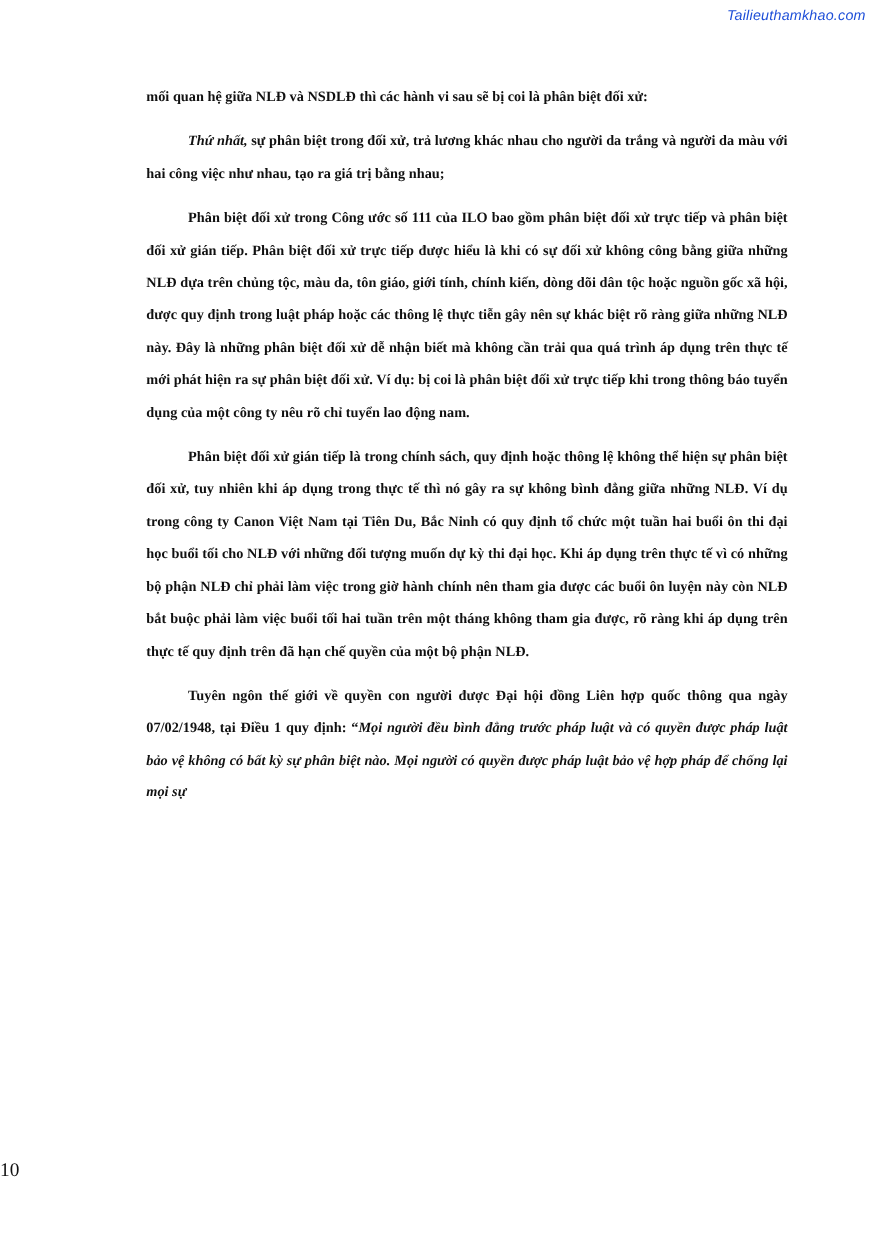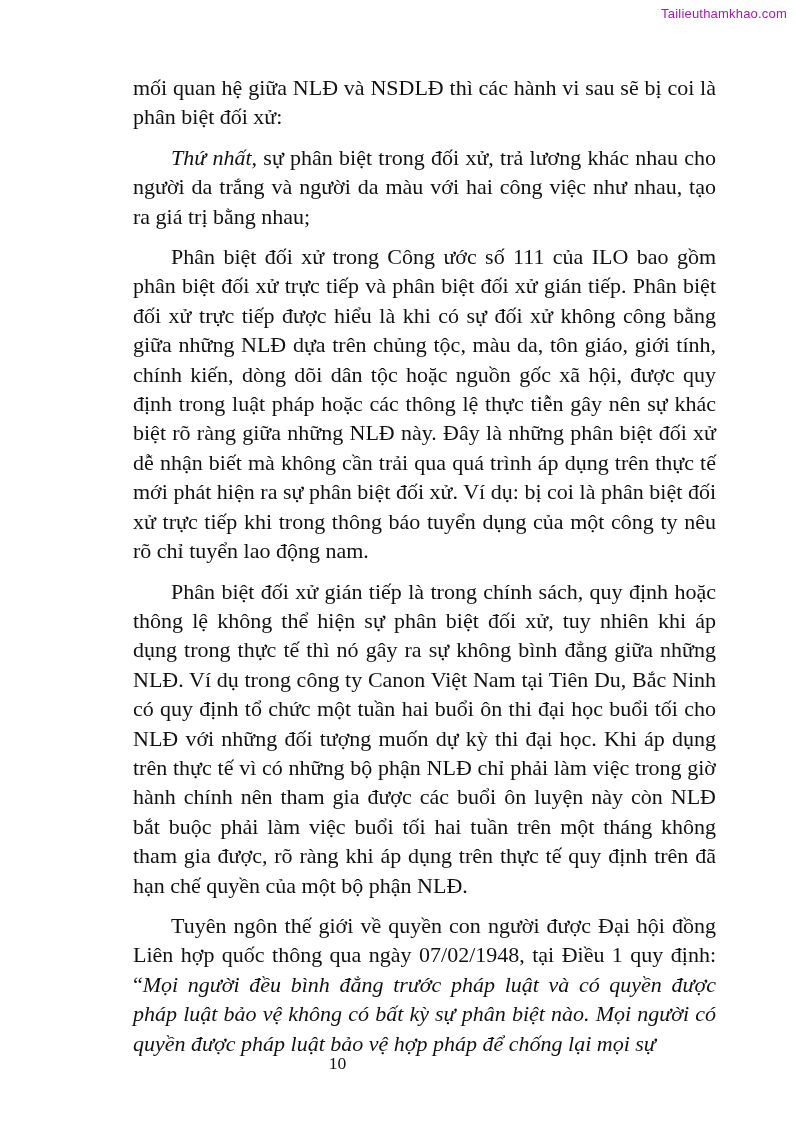--- a/index.html
+++ b/index.html
@@ -14,48 +14,50 @@
       overflow: hidden;
       font-family: "Liberation Serif", "DejaVu Serif", serif;
       color: #111111;
     }
     .watermark {
       position: absolute;
       top: 6px;
       right: 8px;
       font-family: "Liberation Sans", "DejaVu Sans", sans-serif;
       font-size: 13px;
-      color: #a21caf;
+      color: #1d4ed8;
       letter-spacing: 0.2px;
+      font-style: italic;
     }
     .page {
       position: absolute;
       left: 133px;
       top: 73px;
       width: 583px;
     }
     .para {
       margin: 0 0 11px 0;
-      font-size: 22px;
+      font-size: 13px;
       line-height: 29.4px;
       text-align: justify;
       text-indent: 0;
+      font-weight: bold;
     }
     .para.indent {
       text-indent: 38px;
     }
     .em {
       font-style: italic;
     }
     .page-number {
       position: absolute;
       left: 0;
       width: 675px;
       top: 1052px;
-      text-align: center;
+      text-align: left;
       font-size: 17.6px;
       line-height: 22px;
     }
   </style>
 </head>
 <body>
 
 <div class="watermark">Tailieuthamkhao.com</div>
 
 <div class="page">

